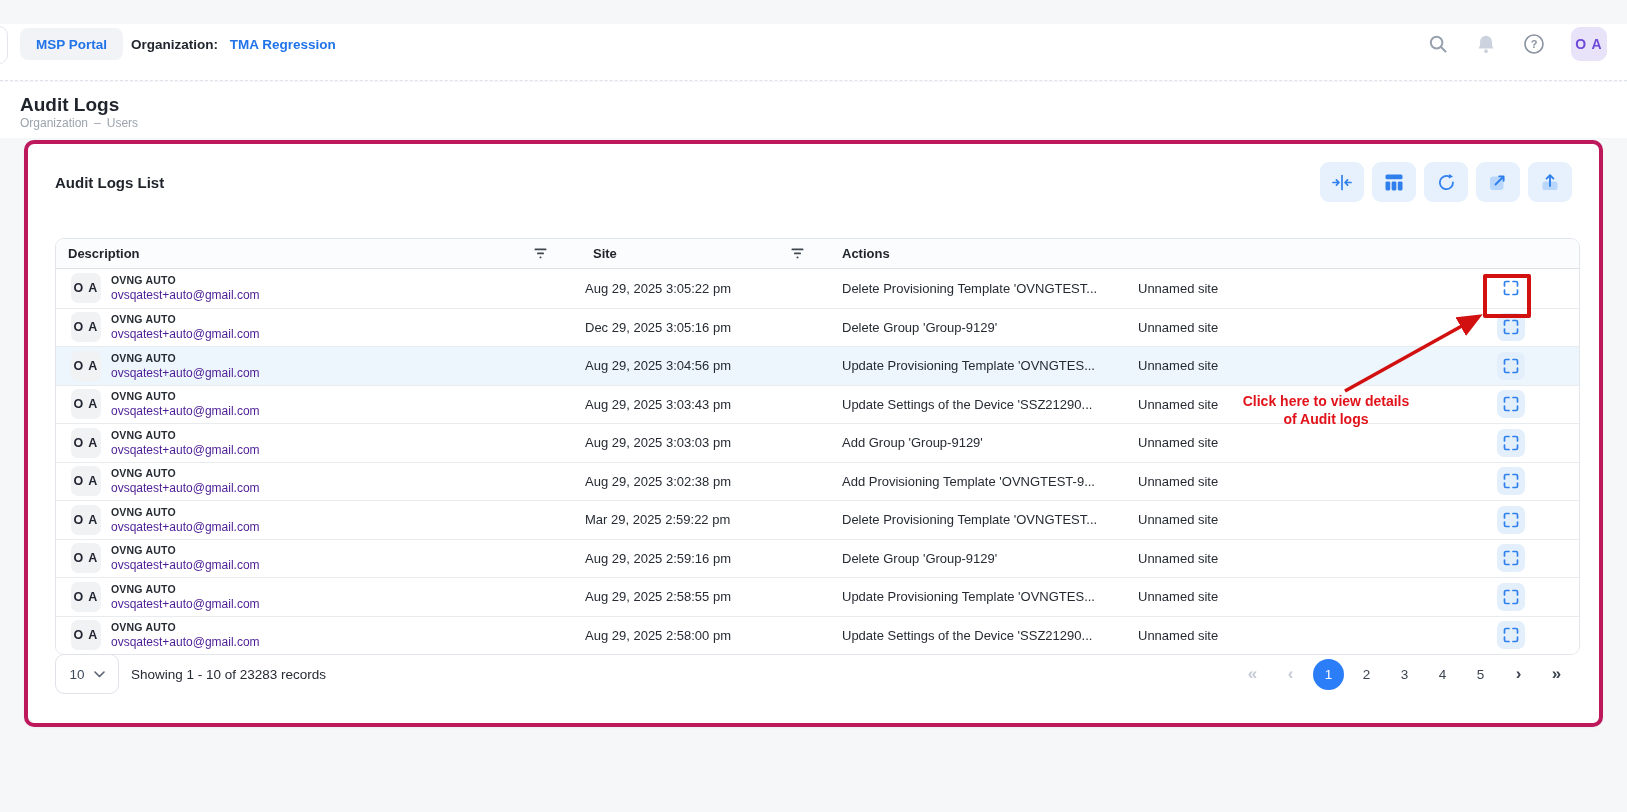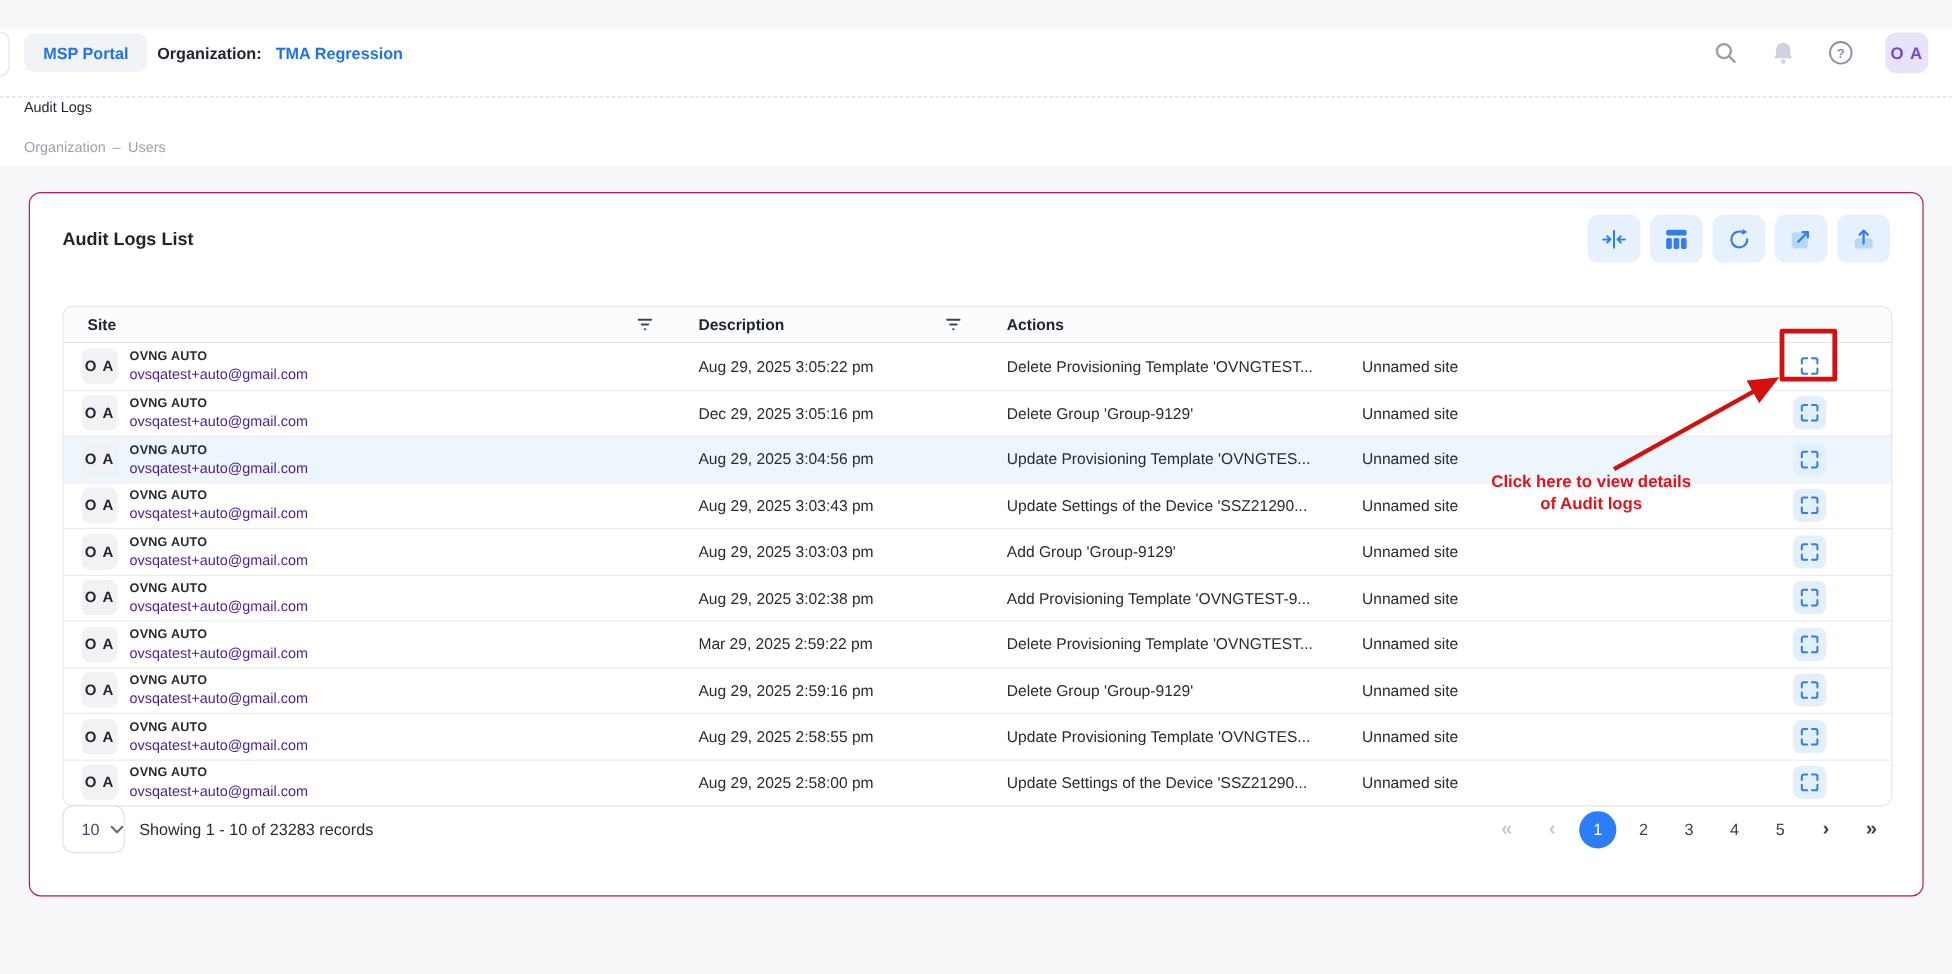--- a/index.html
+++ b/index.html
@@ -34,35 +34,35 @@
   .topbar-icons { position:absolute; right:20px; top:0; height:40px; display:flex; align-items:center; gap:26px; }
   .tb-icon { width:22px; height:22px; display:flex; align-items:center; justify-content:center; cursor:pointer; }
   .avatar-top {
     width:36px; height:34px; border-radius:9px; background:#e9e3f9;
     color:#6d49d8; font-weight:700; font-size:14px;
     display:flex; align-items:center; justify-content:center; letter-spacing:1px; cursor:pointer;
   }
 
   
   .page-header { position:absolute; left:0; top:58px; width:100%; height:56px; background:#ffffff; }
-  .page-title { position:absolute; left:20px; top:0; font-size:12px; font-weight:400; color:#1f242c; }
+  .page-title { position:absolute; left:20px; top:12px; font-size:19px; font-weight:700; color:#1f242c; }
   .breadcrumb { position:absolute; left:20px; top:34px; font-size:12px; color:#9ba4ae; }
   .breadcrumb span { cursor:pointer; }
   .crumb-sep { margin:0 6px; }
   .date-range {
     position:absolute; right:70px; top:10px; width:342px; height:38px;
     background:#fff; border:1px solid #dde2e8; border-radius:8px;
     font-size:13.5px; color:#333a46; display:flex; align-items:center; justify-content:center;
     cursor:pointer; font-family:"Liberation Sans", sans-serif;
   }
 
   
   .card {
-    position:absolute; left:24px; top:136px; width:1579px; height:587px;
-    background:#fff; border:1px solid #be185d; border-radius:10px;
+    position:absolute; left:24px; top:116px; width:1579px; height:587px;
+    background:#fff; border:4px solid #be185d; border-radius:10px;
     box-shadow:0 1px 3px rgba(20,30,50,.04);
   }
   .card-title { position:absolute; left:27px; top:30px; font-size:15px; font-weight:700; color:#1f242c; }
   .toolbar { position:absolute; right:27px; top:18px; height:40px; display:flex; gap:8px; }
   .search-box {
     width:292px; height:40px; border:1px solid #d9dee5; border-radius:9px;
     display:flex; align-items:center; padding:0 12px; gap:8px; background:#fff; margin-right:6px;
   }
   .search-box input {
     border:none; outline:none; flex:1; font-size:13.5px; color:#333a46;
@@ -111,22 +111,22 @@
   }
   .t-row.annotated .action-btn { background:#ffffff; }
 
   
   .card-footer {
     position:absolute; left:27px; right:27px; top:508px; height:44px;
     display:flex; align-items:center; justify-content:space-between;
   }
   .footer-left { display:flex; align-items:center; gap:12px; }
   .page-size {
-    width:52px; height:40px; border:1px solid #dfe3e9; border-radius:9px; background:#fff;
-    display:flex; align-items:center; justify-content:flex-end; gap:9px;
+    width:64px; height:40px; border:1px solid #dfe3e9; border-radius:9px; background:#fff;
+    display:flex; align-items:center; justify-content:center; gap:9px;
     font-size:13.5px; color:#3e4a5e; cursor:pointer; font-family:"Liberation Sans", sans-serif;
   }
   .showing { font-size:13.5px; color:#262b33; }
   .pagination { display:flex; align-items:center; gap:7px; }
   .pg, .pg-nav {
     min-width:31px; height:31px; border:none; background:transparent; border-radius:50%;
     font-size:13.5px; color:#3c4450; display:flex; align-items:center; justify-content:center;
     cursor:pointer; font-family:"Liberation Sans", sans-serif;
   }
   .pg.active { background:#2b7df8; color:#fff; }
@@ -224,32 +224,32 @@
         <svg width="18" height="18" viewBox="0 0 18 18" fill="none">
           <rect x="1.5" y="8.5" width="15" height="8.5" rx="2.6" fill="#b9d7fb"></rect>
           <path d="M9 13V2.6" stroke="#2f80ed" stroke-width="1.9" stroke-linecap="round"></path>
           <path d="M5.6 5.6 9 2.2l3.4 3.4" stroke="#2f80ed" stroke-width="1.9" stroke-linecap="round" stroke-linejoin="round"></path>
         </svg>
       </button>
     </div>
 
     <div class="table-wrap">
       <div class="t-row t-head">
-        <div class="th th-site">
-          <span>Site</span>
+        <div class="th th-desc">
+          <span>Description</span>
           <span class="flt">
             <svg width="13" height="11" viewBox="0 0 13 11" fill="#3e4650">
               <rect x="0.5" y="0.6" width="12" height="1.7" rx="0.85"></rect>
               <rect x="3" y="4.6" width="7" height="1.7" rx="0.85"></rect>
               <rect x="5.5" y="8.6" width="2" height="1.7" rx="0.85"></rect>
             </svg>
           </span>
         </div>
-        <div class="th th-desc">
-          <span>Description</span>
+        <div class="th th-site">
+          <span>Site</span>
           <span class="flt">
             <svg width="13" height="11" viewBox="0 0 13 11" fill="#3e4650">
               <rect x="0.5" y="0.6" width="12" height="1.7" rx="0.85"></rect>
               <rect x="3" y="4.6" width="7" height="1.7" rx="0.85"></rect>
               <rect x="5.5" y="8.6" width="2" height="1.7" rx="0.85"></rect>
             </svg>
           </span>
         </div>
         <div class="th th-actions">
           <span>Actions</span>

